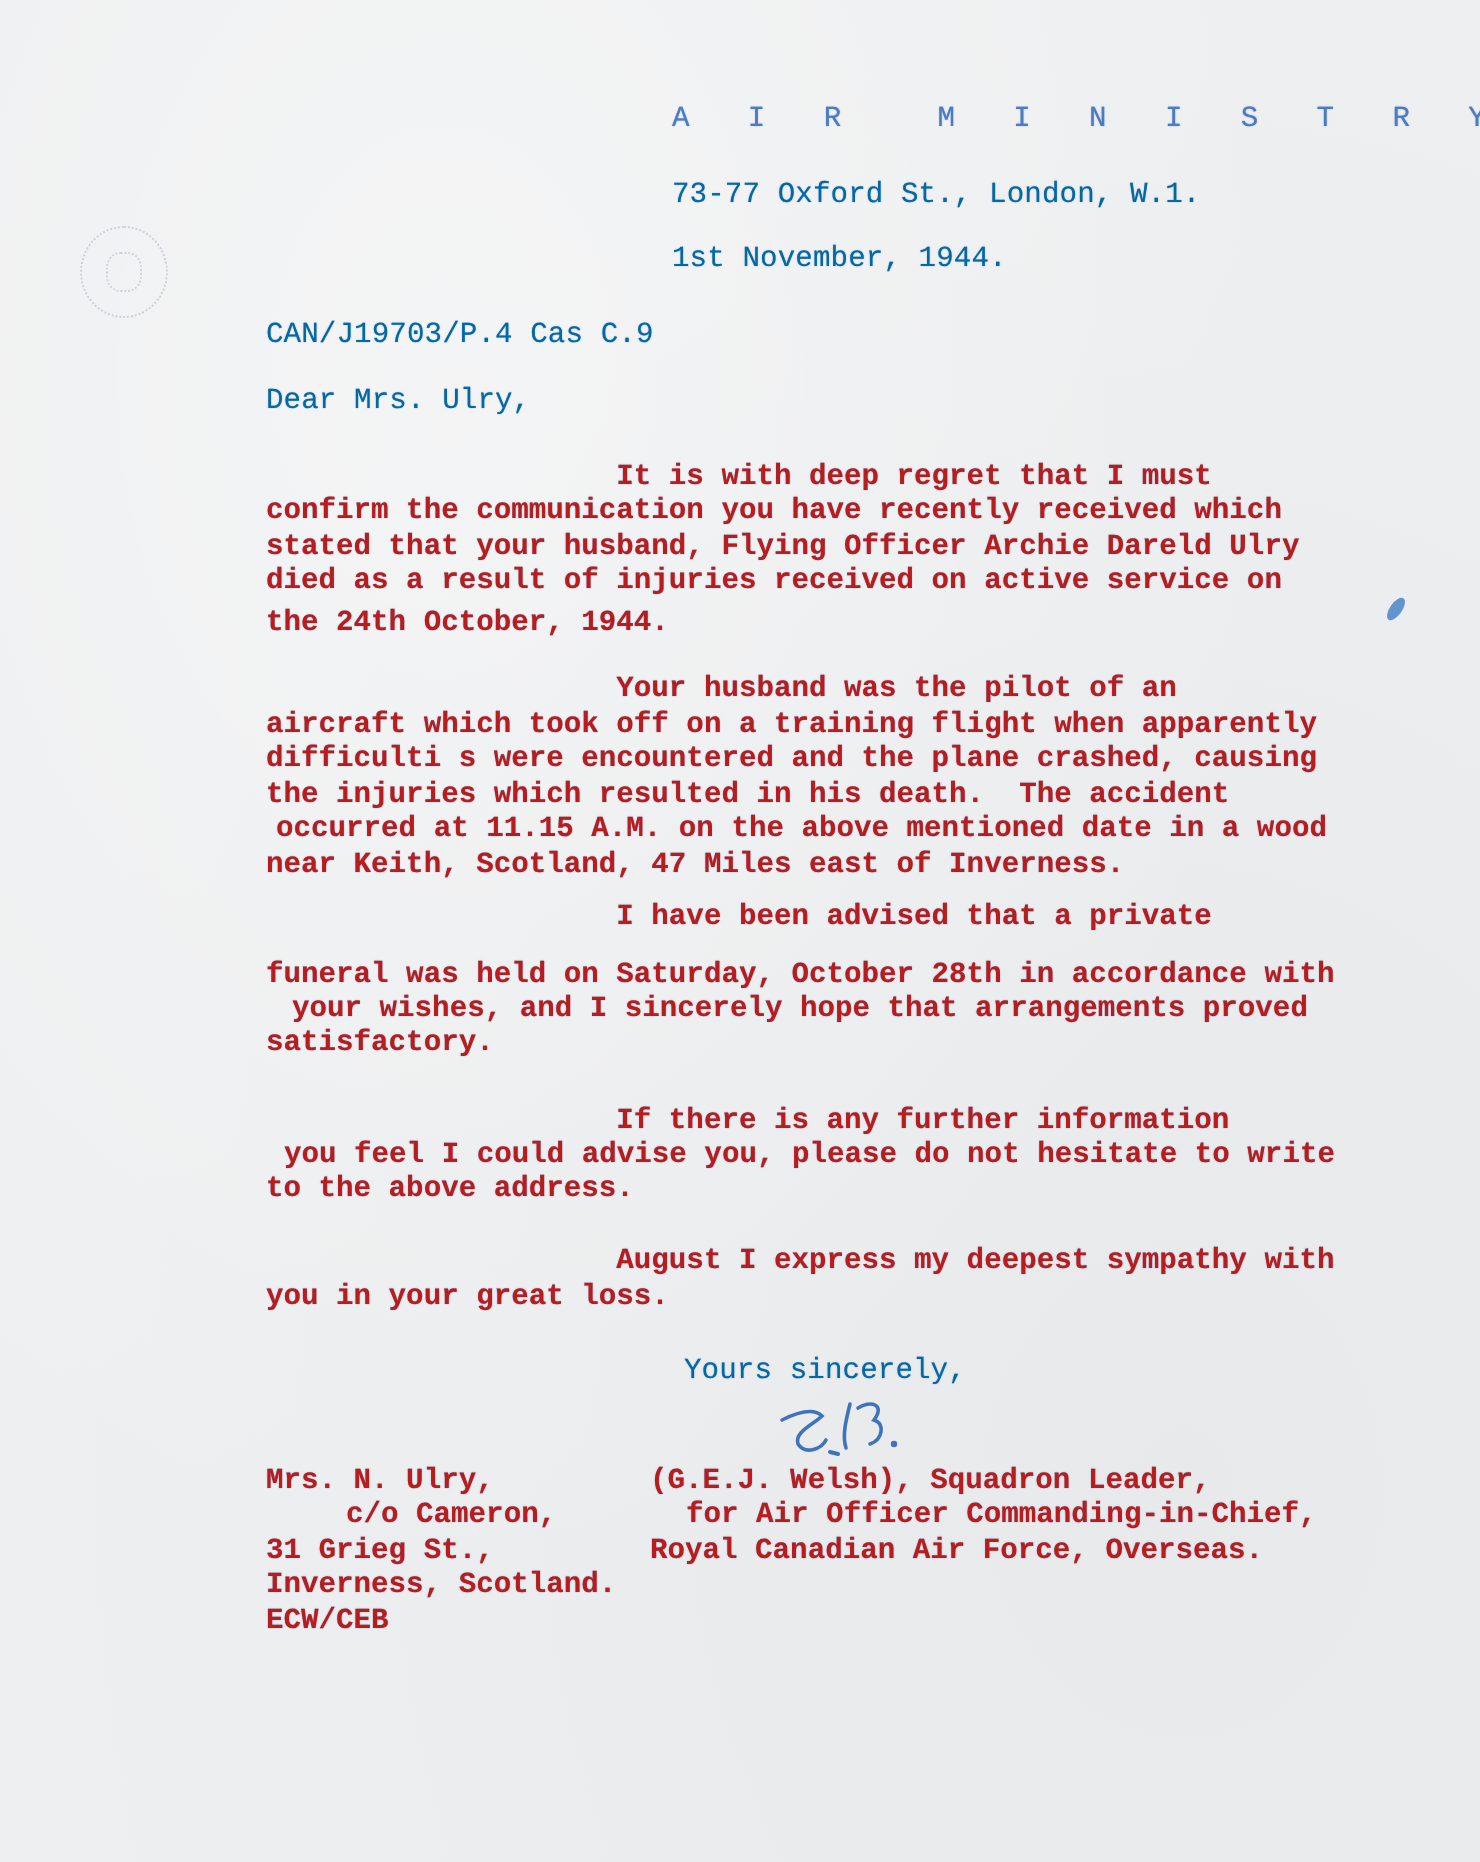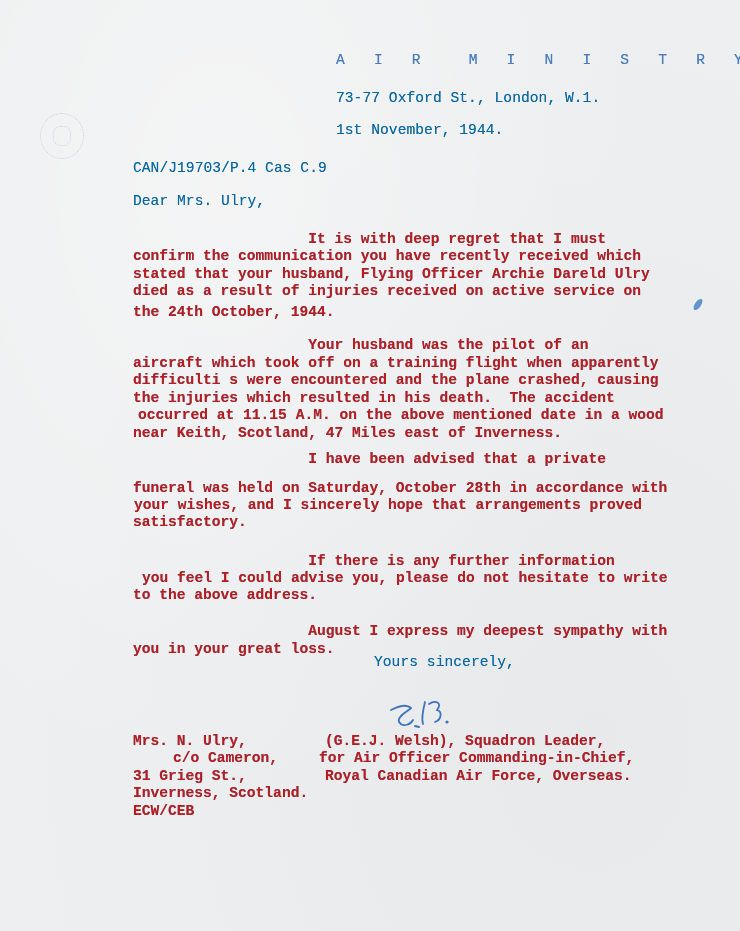--- a/index.html
+++ b/index.html
@@ -105,49 +105,49 @@
   <div class="para" style="left:133px; top:355px;">aircraft which took off on a training flight when apparently</div>
   <div class="para" style="left:133px; top:372px;">difficulti s were encountered and the plane crashed, causing</div>
   <div class="para" style="left:133px; top:390px;">the injuries which resulted in his death.  The accident</div>
   <div class="para" style="left:122px; top:407px;margin-left:16px;">occurred at 11.15 A.M. on the above mentioned date in a wood</div>
   <div class="para" style="left:133px; top:425px;">near Keith, Scotland, 47 Miles east of Inverness.</div>
 </div>
 
 <div>
   <div class="para" style="left:133px; top:451px;">                    I have been advised that a private</div>
   <div class="para" style="left:133px; top:480px;">funeral was held on Saturday, October 28th in accordance with</div>
-  <div class="para" style="left:134px; top:497px;">your wishes, and I sincerely hope that arrangements proved</div>
+  <div class="para" style="left:146px; top:497px;">your wishes, and I sincerely hope that arrangements proved</div>
   <div class="para" style="left:133px; top:514px;">satisfactory.</div>
 </div>
 
 <div>
   <div class="para" style="left:133px; top:553px;">                    If there is any further information</div>
   <div class="para" style="left:142px; top:570px;text-align:right;">you feel I could advise you, please do not hesitate to write</div>
   <div class="para" style="left:133px; top:587px;">to the above address.</div>
 </div>
 
 <div>
   <div class="para" style="left:133px; top:623px;">                    August I express my deepest sympathy with</div>
   <div class="para" style="left:133px; top:641px;">you in your great loss.</div>
 </div>
 
-<div class="t" style="left:342px; top:654px;margin-left:32px;">Yours sincerely,</div>
+<div class="t" style="left:342px; top:678px;">Yours sincerely,</div>
 
 <svg class="signature" viewBox="0 0 100 36">
   <path d="M6 12 C14 8, 22 6, 26 10 C22 14, 12 18, 14 24 C18 30, 26 26, 28 22" fill="none" stroke="#3f74bd" stroke-width="1.8" stroke-linecap="round"></path>
   <path d="M30 28 L34 29" fill="none" stroke="#3f74bd" stroke-width="2" stroke-linecap="round"></path>
   <path d="M40 4 C38 12, 36 20, 38 26 M44 6 C50 2, 58 4, 52 12 C58 14, 56 22, 50 24" fill="none" stroke="#3f74bd" stroke-width="1.8" stroke-linecap="round"></path>
   <circle cx="62" cy="24" r="1.6" fill="#3f74bd"></circle>
 </svg>
 
 <div>
   <div class="para" style="left:133px; top:733px;">Mrs. N. Ulry,</div>
   <div class="para" style="left:133px; top:750px;margin-left:40px;">c/o Cameron,</div>
   <div class="para" style="left:133px; top:768px;">31 Grieg St.,</div>
   <div class="para" style="left:133px; top:785px;text-align:right;">Inverness, Scotland.</div>
   <div class="para" style="left:133px; top:803px;">ECW/CEB</div>
 </div>
 
 <div>
   <div class="para" style="left:325px; top:733px;">(G.E.J. Welsh), Squadron Leader,</div>
-  <div class="para" style="left:319px; top:750px;">for Air Officer Commanding-in-Chief,</div>
+  <div class="para" style="left:343px; top:750px;">for Air Officer Commanding-in-Chief,</div>
   <div class="para" style="left:325px; top:768px;">Royal Canadian Air Force, Overseas.</div>
 </div>
 
 </body></html>

